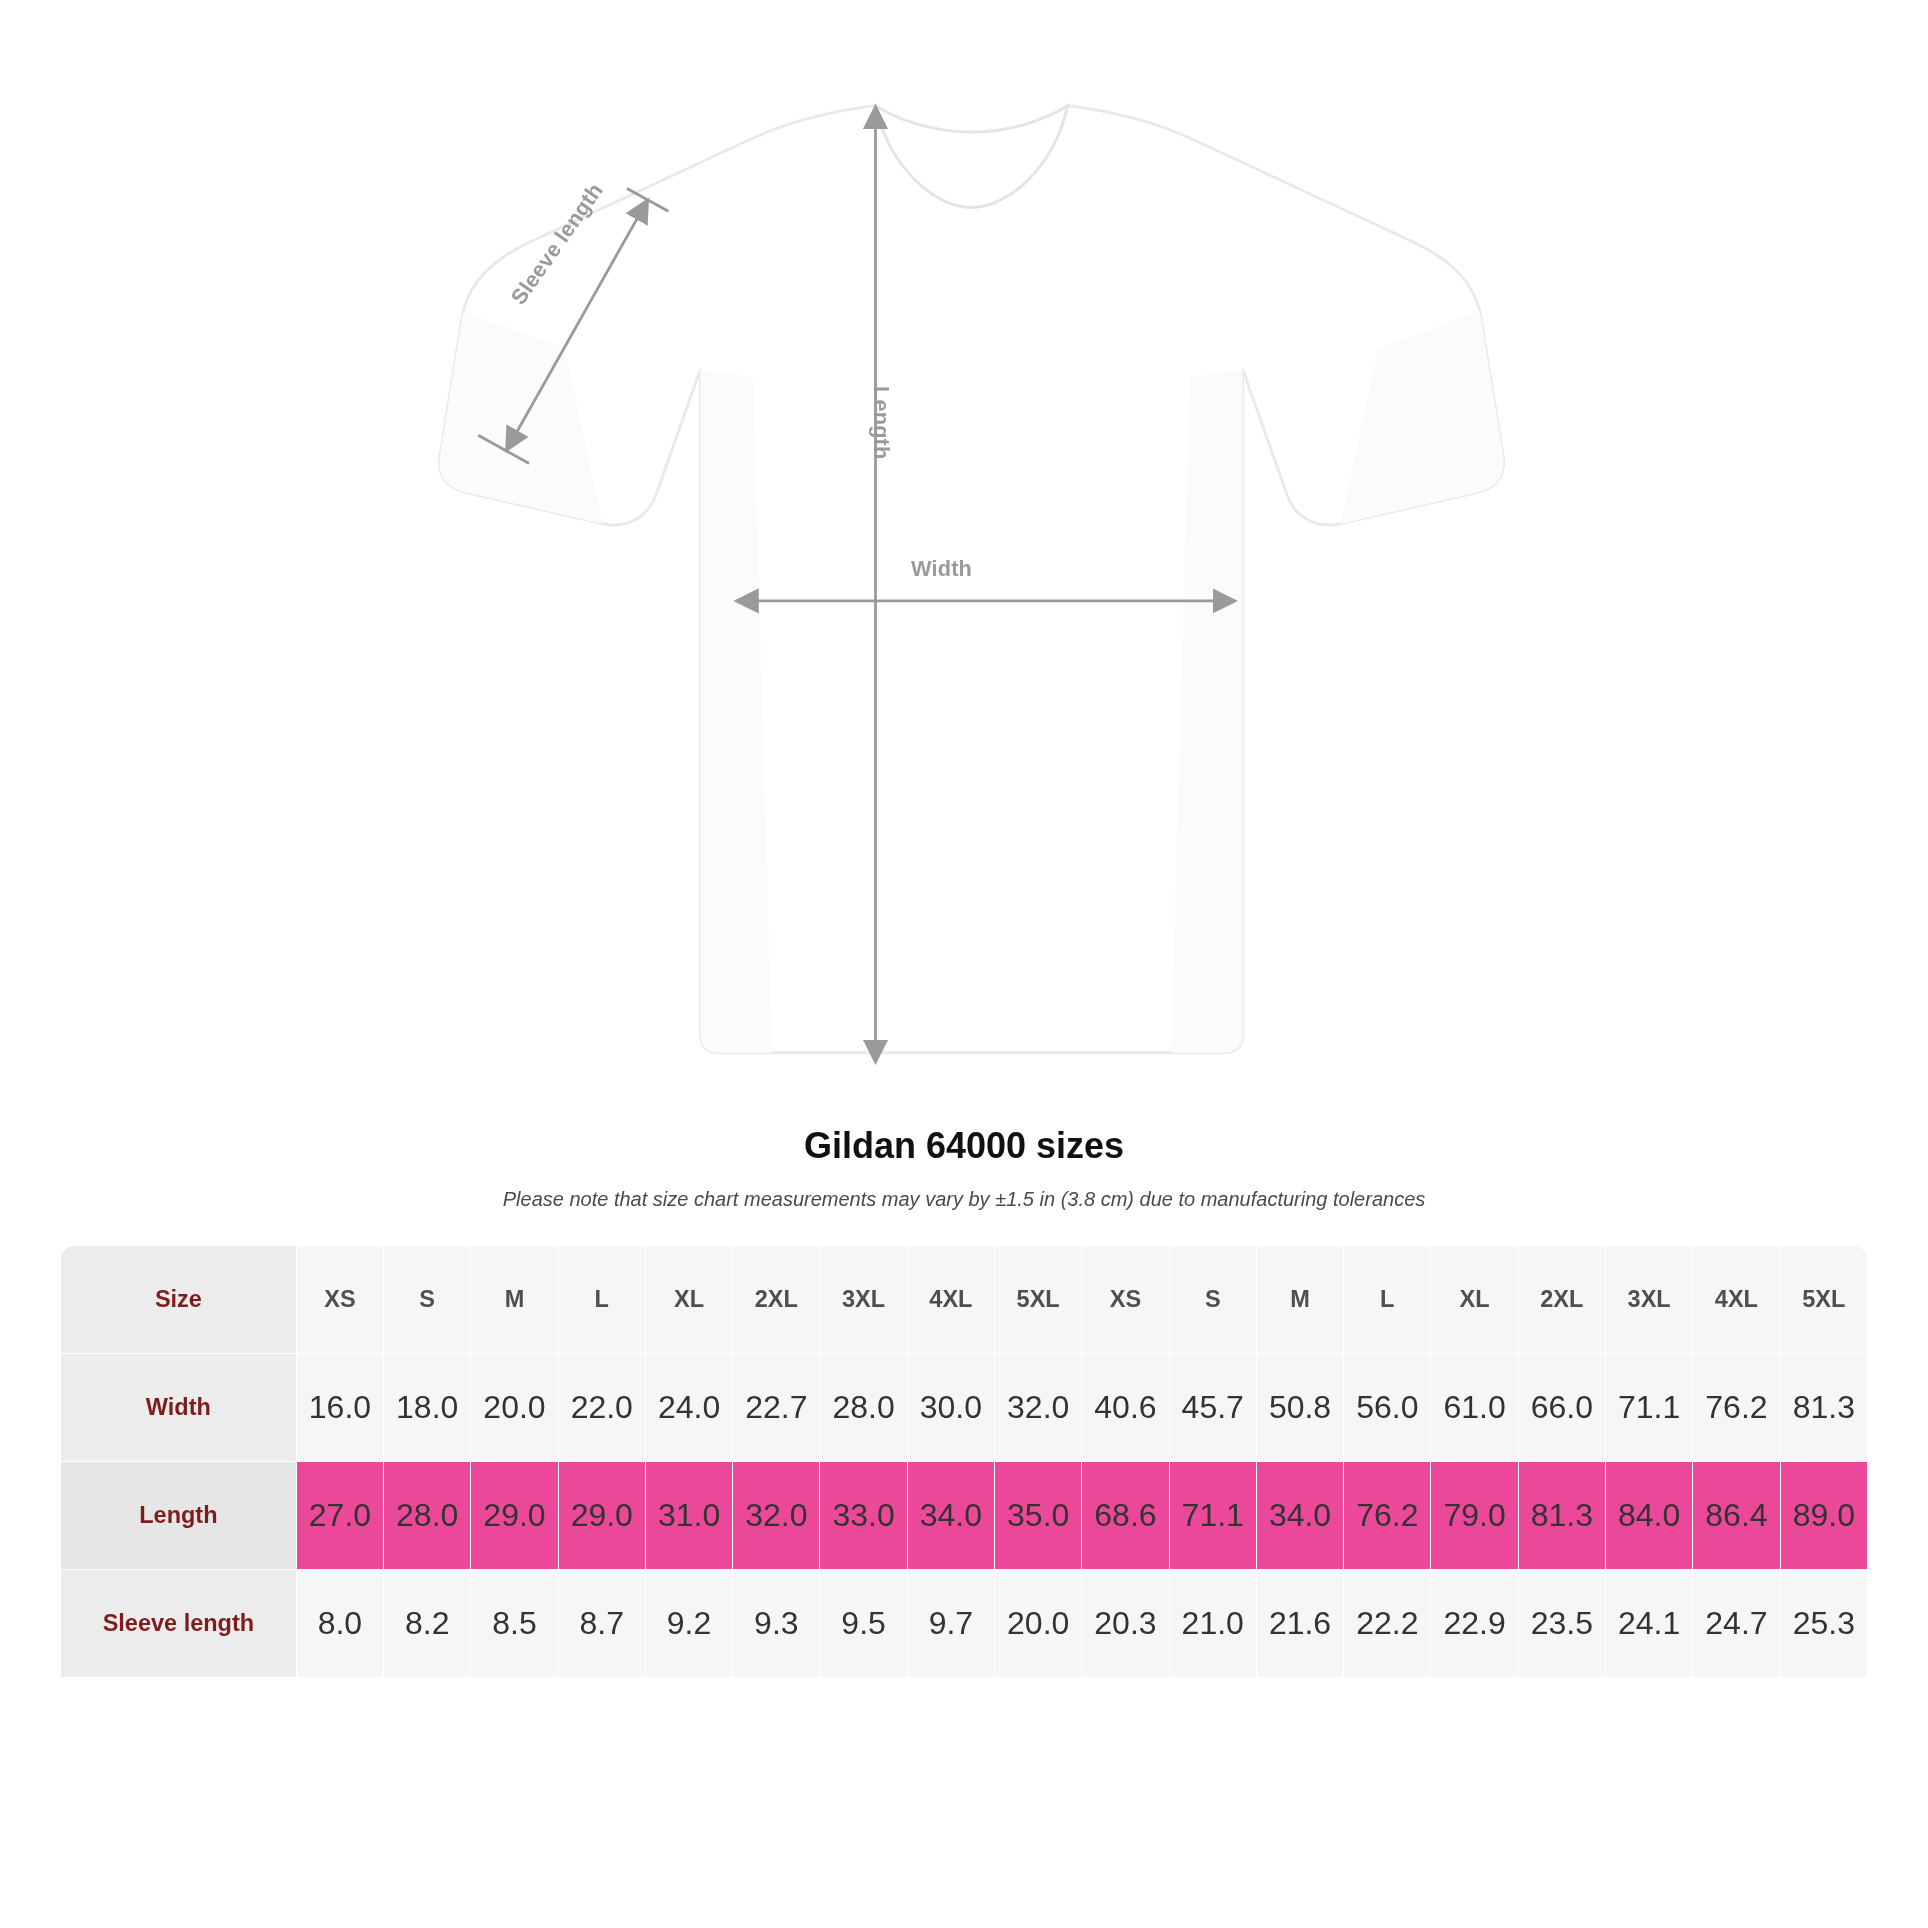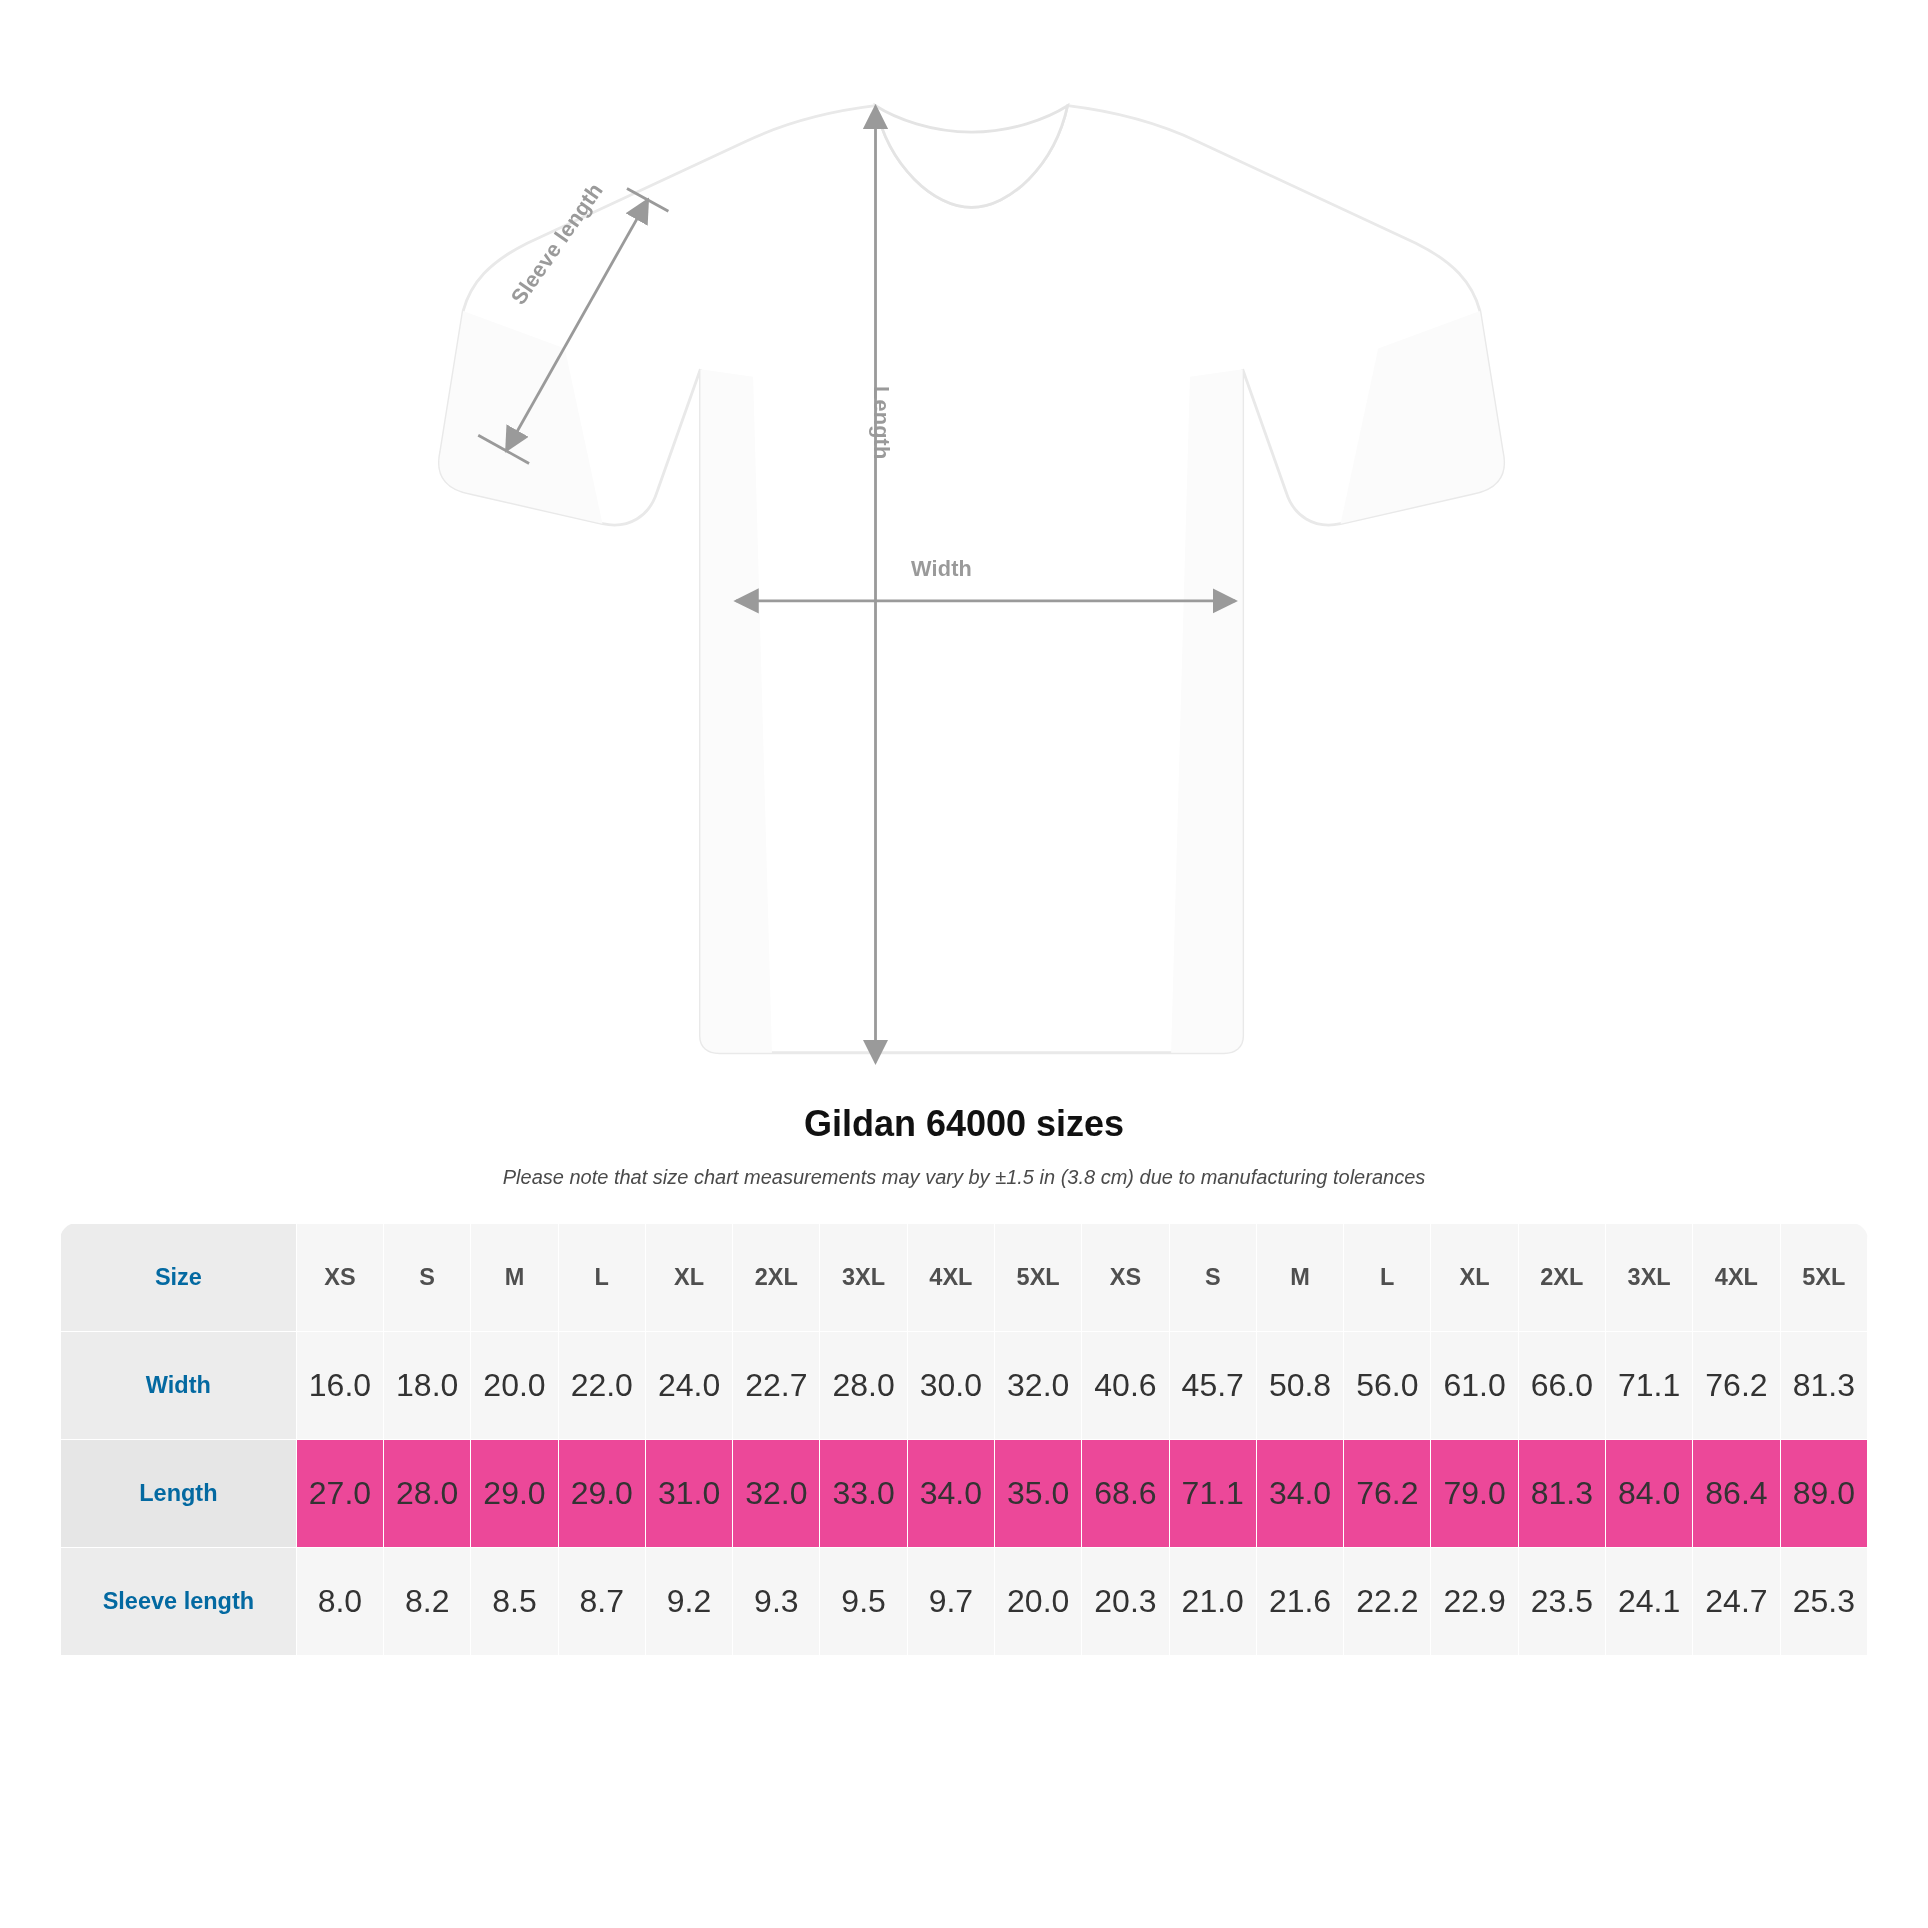--- a/index.html
+++ b/index.html
@@ -51,21 +51,21 @@
     text-orientation: mixed;
   }
   .label-width {
     left: 911px;
     top: 556px;
   }
 
   
   .title-block {
     text-align: center;
-    margin-top: 1px;
+    margin-top: 23px;
   }
   .chart-title {
     font-size: 36px;
     font-weight: bold;
     color: #111111;
     margin: 0 0 21px 0;
   }
   .chart-note {
     font-size: 20px;
     font-style: italic;
@@ -105,21 +105,21 @@
   .unit-sub {
     font-size: 20px;
     font-style: italic;
     color: #8b8b8b;
     line-height: 1.6;
   }
   .row-head {
     background: #ececec;
     font-size: 23.5px;
     font-weight: bold;
-    color: #0369a1;
+    color: #7f1d1d;
     width: 235px;
     height: 105px;
   }
   .size-row td.cell {
     background: #f6f6f6;
     font-size: 23.5px;
     color: #4f4f4f;
     font-weight: bold;
     height: 105px;
   }

